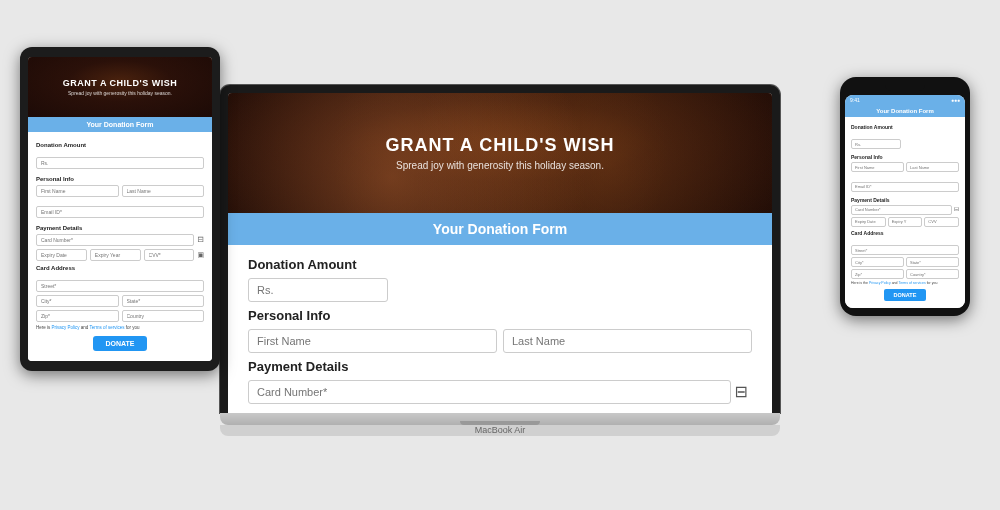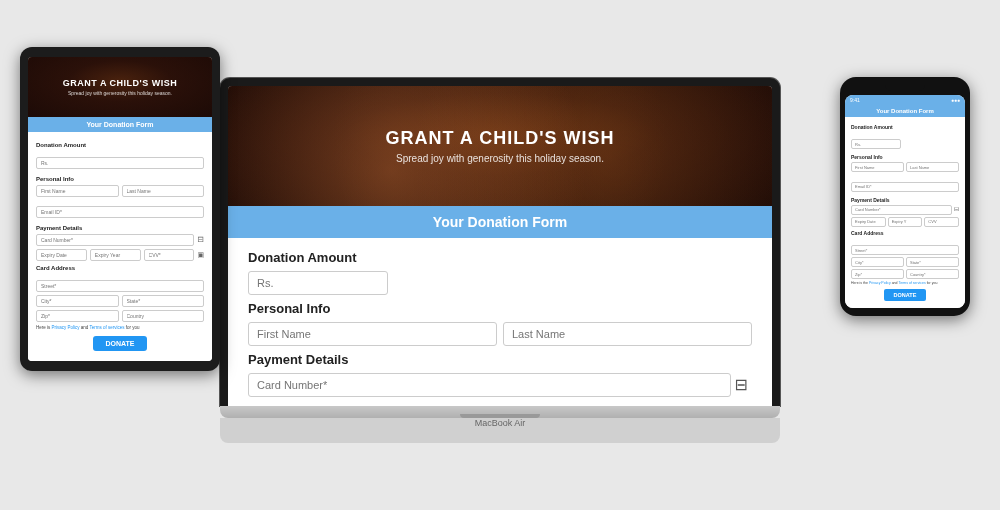--- a/index.html
+++ b/index.html
@@ -57,21 +57,21 @@
       width: 80px;
       height: 4px;
       background: #999;
       border-radius: 0 0 4px 4px;
     }
     .laptop-label {
       text-align: center;
       font-size: 9px;
       color: #666;
       background: #d0d0d0;
-      padding-bottom: 15px;
+      padding-bottom: 1px;
       border-radius: 0 0 8px 8px;
     }
 
     
     .hero {
       background: linear-gradient(rgba(30,10,10,0.55), rgba(30,10,10,0.55)),
                   radial-gradient(ellipse at 50% 40%, #8B4513 0%, #3d1a08 40%, #1a0a00 100%);
       height: 120px;
       display: flex;
       flex-direction: column;

